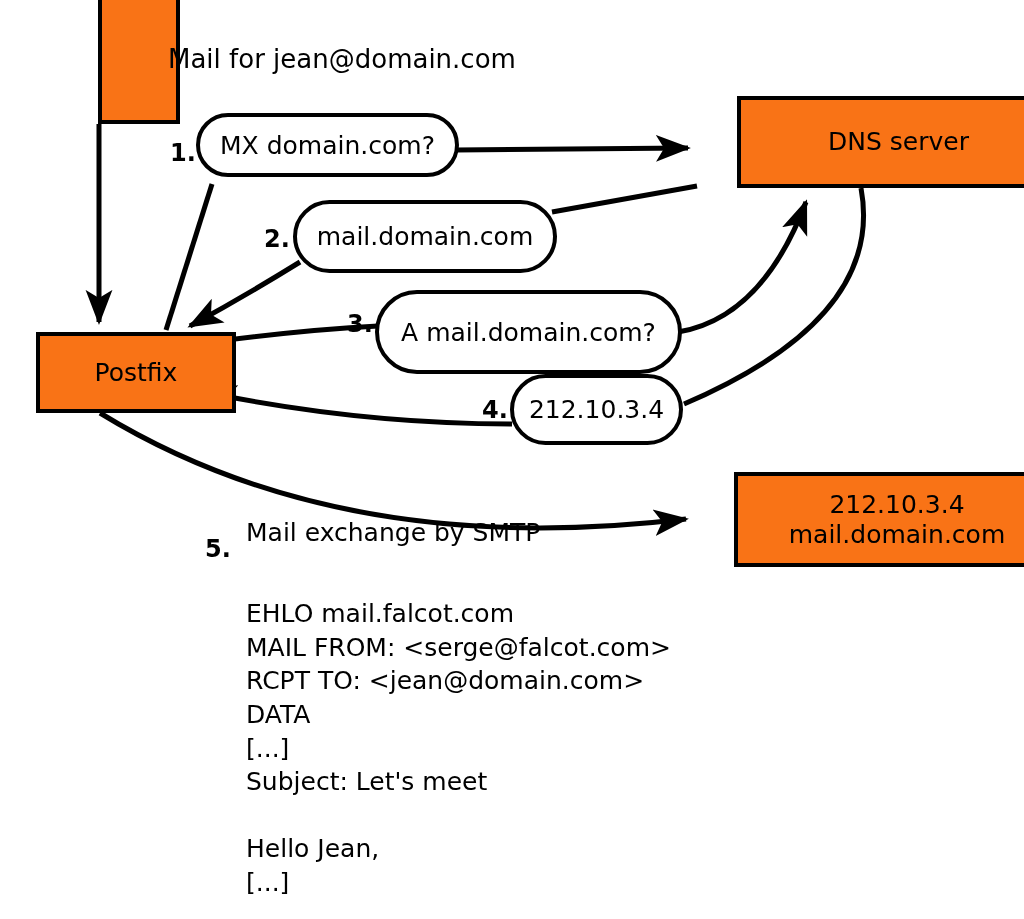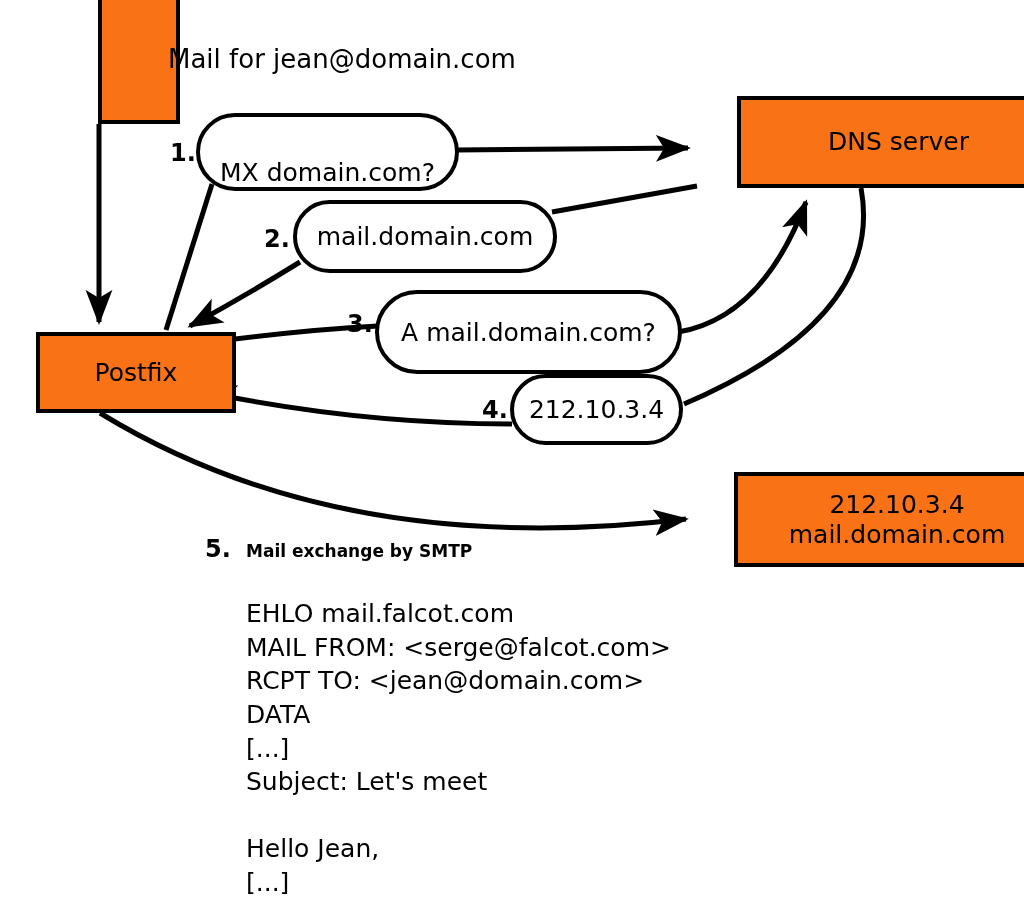--- a/index.html
+++ b/index.html
@@ -67,34 +67,34 @@
     position: absolute;
     z-index: 5;
     white-space: pre;
     line-height: 1.345;
   }
   #box-source      { left:58px;  top:-18px; width:82px;  height:142px; }
   #box-dns         { left:697px; top:96px;  width:323px; height:92px;  font-size:25px; }
   #box-postfix     { left:-4px;  top:332px; width:200px; height:81px;  font-size:25px; }
   #box-mailserver  { left:694px; top:472px; width:326px; height:95px;  font-size:25px; }
 
-  #bubble-1 { left:196px; top:113px; width:263px; height:78px; font-size:25px;align-items:flex-end; }
+  #bubble-1 { left:196px; top:113px; width:263px; height:64px; font-size:25px; }
   #bubble-2 { left:293px; top:200px; width:264px; height:73px; font-size:25px; }
   #bubble-3 { left:375px; top:290px; width:307px; height:84px; font-size:25px; }
   #bubble-4 { left:510px; top:374px; width:173px; height:71px; font-size:25px; }
 
   #title-mail { left:168px; top:44px; font-size:26px; }
 
   #num-1 { left:170px; top:139px; font-size:24px; }
   #num-2 { left:264px; top:225px; font-size:24px; }
   #num-3 { left:347px; top:310px; font-size:24px; }
   #num-4 { left:482px; top:396px; font-size:24px; }
   #num-5 { left:205px; top:535px; font-size:24px; }
 
-  #step5-label { left:246px; top:541px; font-size:17px;font-weight:bold; }
+  #step5-label { left:246px; top:518px; font-size:25px; }
   #smtp-text   { left:246px; top:597px; font-size:25px; }
 </style>
 </head>
 <body>
 
 <div id="stage">
 
   <svg id="wires" viewBox="0 0 1024 919" xmlns="http://www.w3.org/2000/svg">
     <defs>
       <marker id="ah" viewBox="0 0 12 10" refX="11" refY="5" markerWidth="7" markerHeight="6" orient="auto-start-reverse" markerUnits="strokeWidth">

